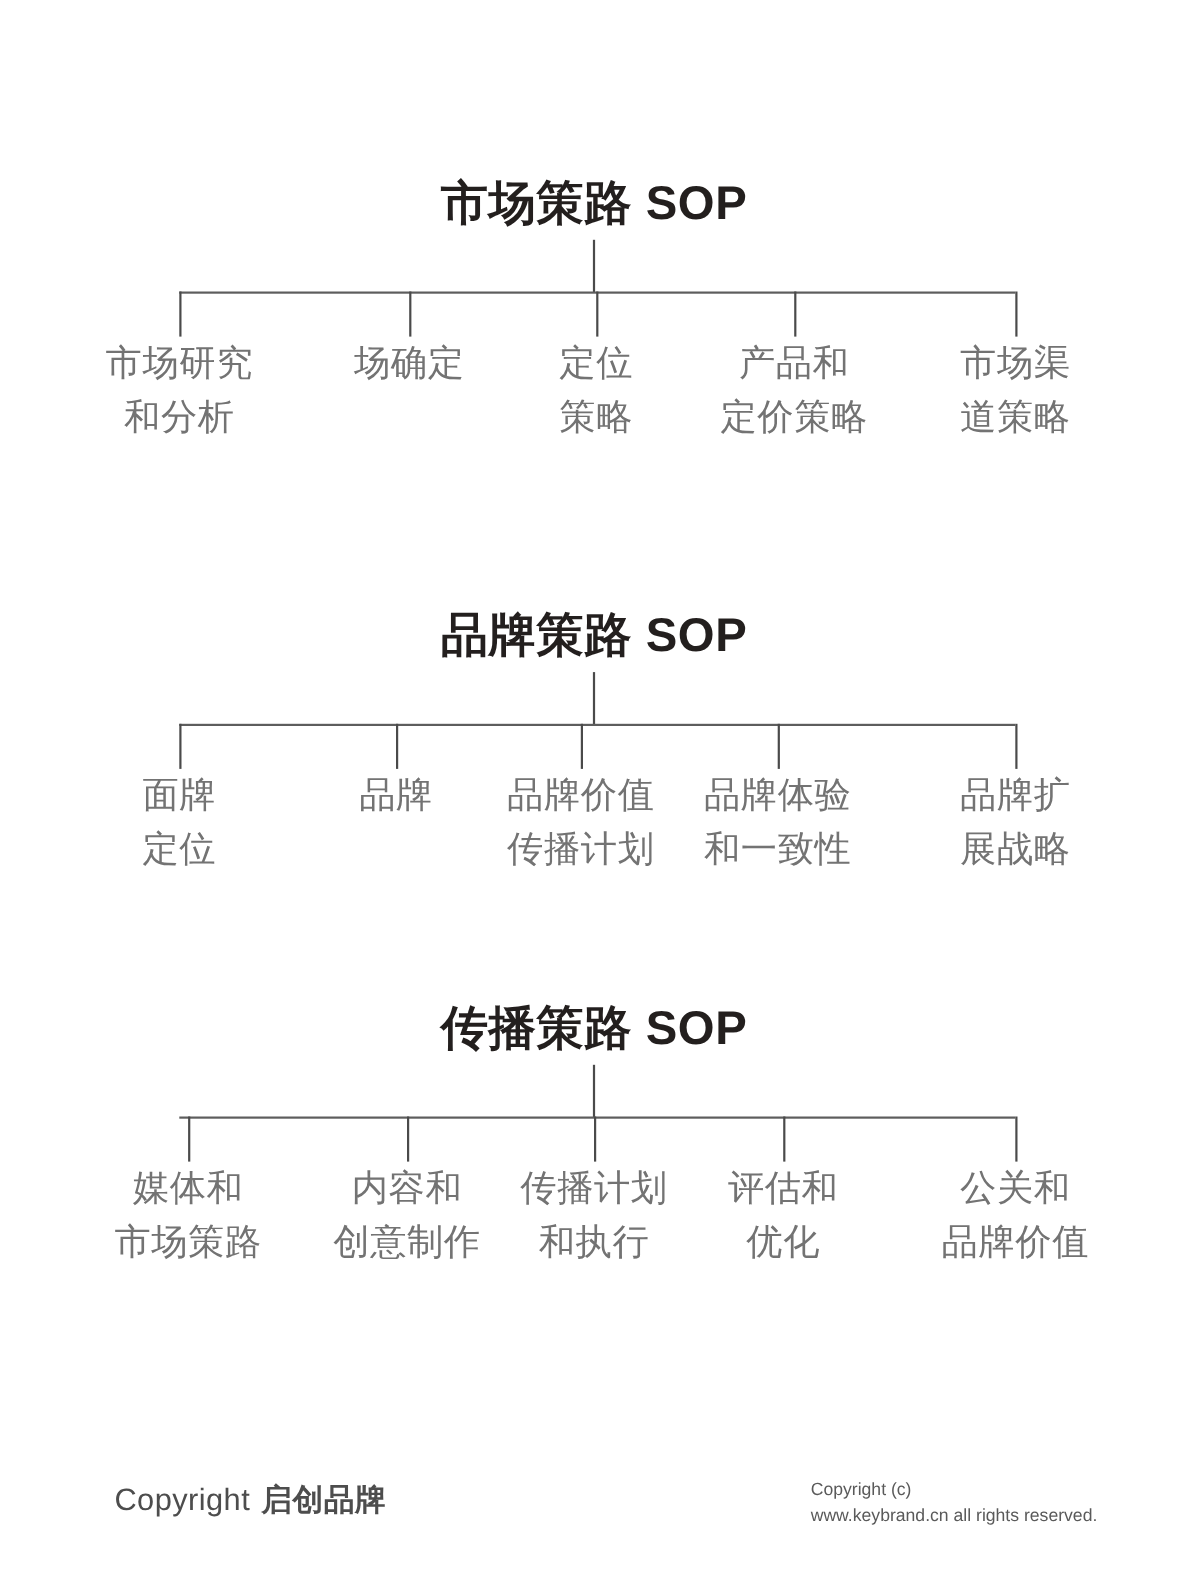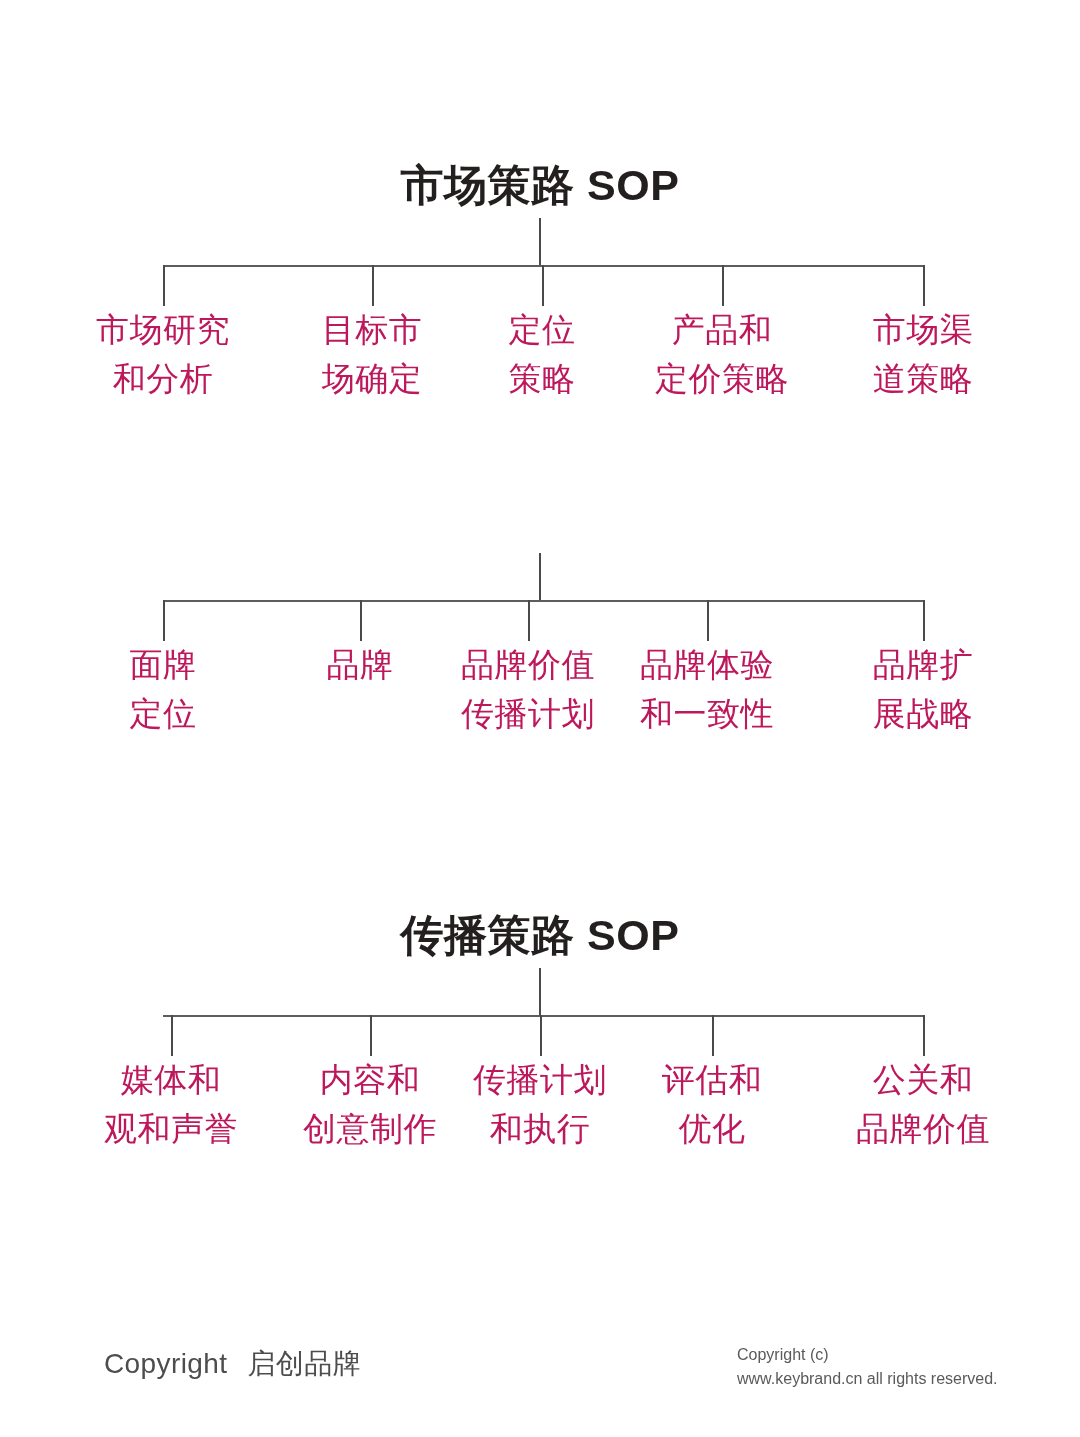--- a/index.html
+++ b/index.html
@@ -85,21 +85,21 @@
   }
   .leaf {
     position: absolute;
     top: 0;
     width: 230px;
     margin-left: -115px;
     text-align: center;
     font-size: 33px;
     line-height: 1.48;
     font-weight: 400;
-    color: #be185d;
+    color: #737373;
     letter-spacing: 0.5px;
     white-space: nowrap;
   }
   .leaf .ln { display: block; }
 
   
   .footer {
     position: absolute;
     left: 0;
     bottom: 0;
@@ -110,22 +110,22 @@
     position: absolute;
     left: 104px;
     top: 48px;
     font-size: 28px;
     font-weight: 500;
     color: #4d4d4d;
     letter-spacing: 0.4px;
     white-space: nowrap;
   }
   .brand .brand-cn {
-    font-weight: 400;
-    margin-left: 20px;
+    font-weight: 700;
+    margin-left: 10px;
   }
   .copyright {
     position: absolute;
     left: 737px;
     top: 46px;
     font-size: 16px;
     line-height: 1.5;
     color: #5a5a5a;
     white-space: nowrap;
   }
@@ -146,39 +146,39 @@
       <div class="drop" style="left:542px"></div>
       <div class="drop" style="left:722px"></div>
       <div class="drop" style="left:923px"></div>
     </div>
     <div class="leaf-row">
       <div class="leaf" style="left:163px">
         <span class="ln">市场研究</span>
         <span class="ln">和分析</span>
       </div>
       <div class="leaf" style="left:372px">
-        <span class="ln">目标市</span>
         <span class="ln">场确定</span>
       </div>
       <div class="leaf" style="left:542px">
         <span class="ln">定位</span>
         <span class="ln">策略</span>
       </div>
       <div class="leaf" style="left:722px">
         <span class="ln">产品和</span>
         <span class="ln">定价策略</span>
       </div>
       <div class="leaf" style="left:923px">
         <span class="ln">市场渠</span>
         <span class="ln">道策略</span>
       </div>
     </div>
   </div>
 
   <div class="section" id="section-1">
+    <h2 class="section-title">品牌策路 SOP</h2>
     <div class="connector">
       <div class="stem"></div>
       <div class="hbar"></div>
       <div class="drop" style="left:163px"></div>
       <div class="drop" style="left:360px"></div>
       <div class="drop" style="left:528px"></div>
       <div class="drop" style="left:707px"></div>
       <div class="drop" style="left:923px"></div>
     </div>
     <div class="leaf-row">
@@ -211,21 +211,21 @@
       <div class="hbar"></div>
       <div class="drop" style="left:171px"></div>
       <div class="drop" style="left:370px"></div>
       <div class="drop" style="left:540px"></div>
       <div class="drop" style="left:712px"></div>
       <div class="drop" style="left:923px"></div>
     </div>
     <div class="leaf-row">
       <div class="leaf" style="left:171px">
         <span class="ln">媒体和</span>
-        <span class="ln">观和声誉</span>
+        <span class="ln">市场策路</span>
       </div>
       <div class="leaf" style="left:370px">
         <span class="ln">内容和</span>
         <span class="ln">创意制作</span>
       </div>
       <div class="leaf" style="left:540px">
         <span class="ln">传播计划</span>
         <span class="ln">和执行</span>
       </div>
       <div class="leaf" style="left:712px">

